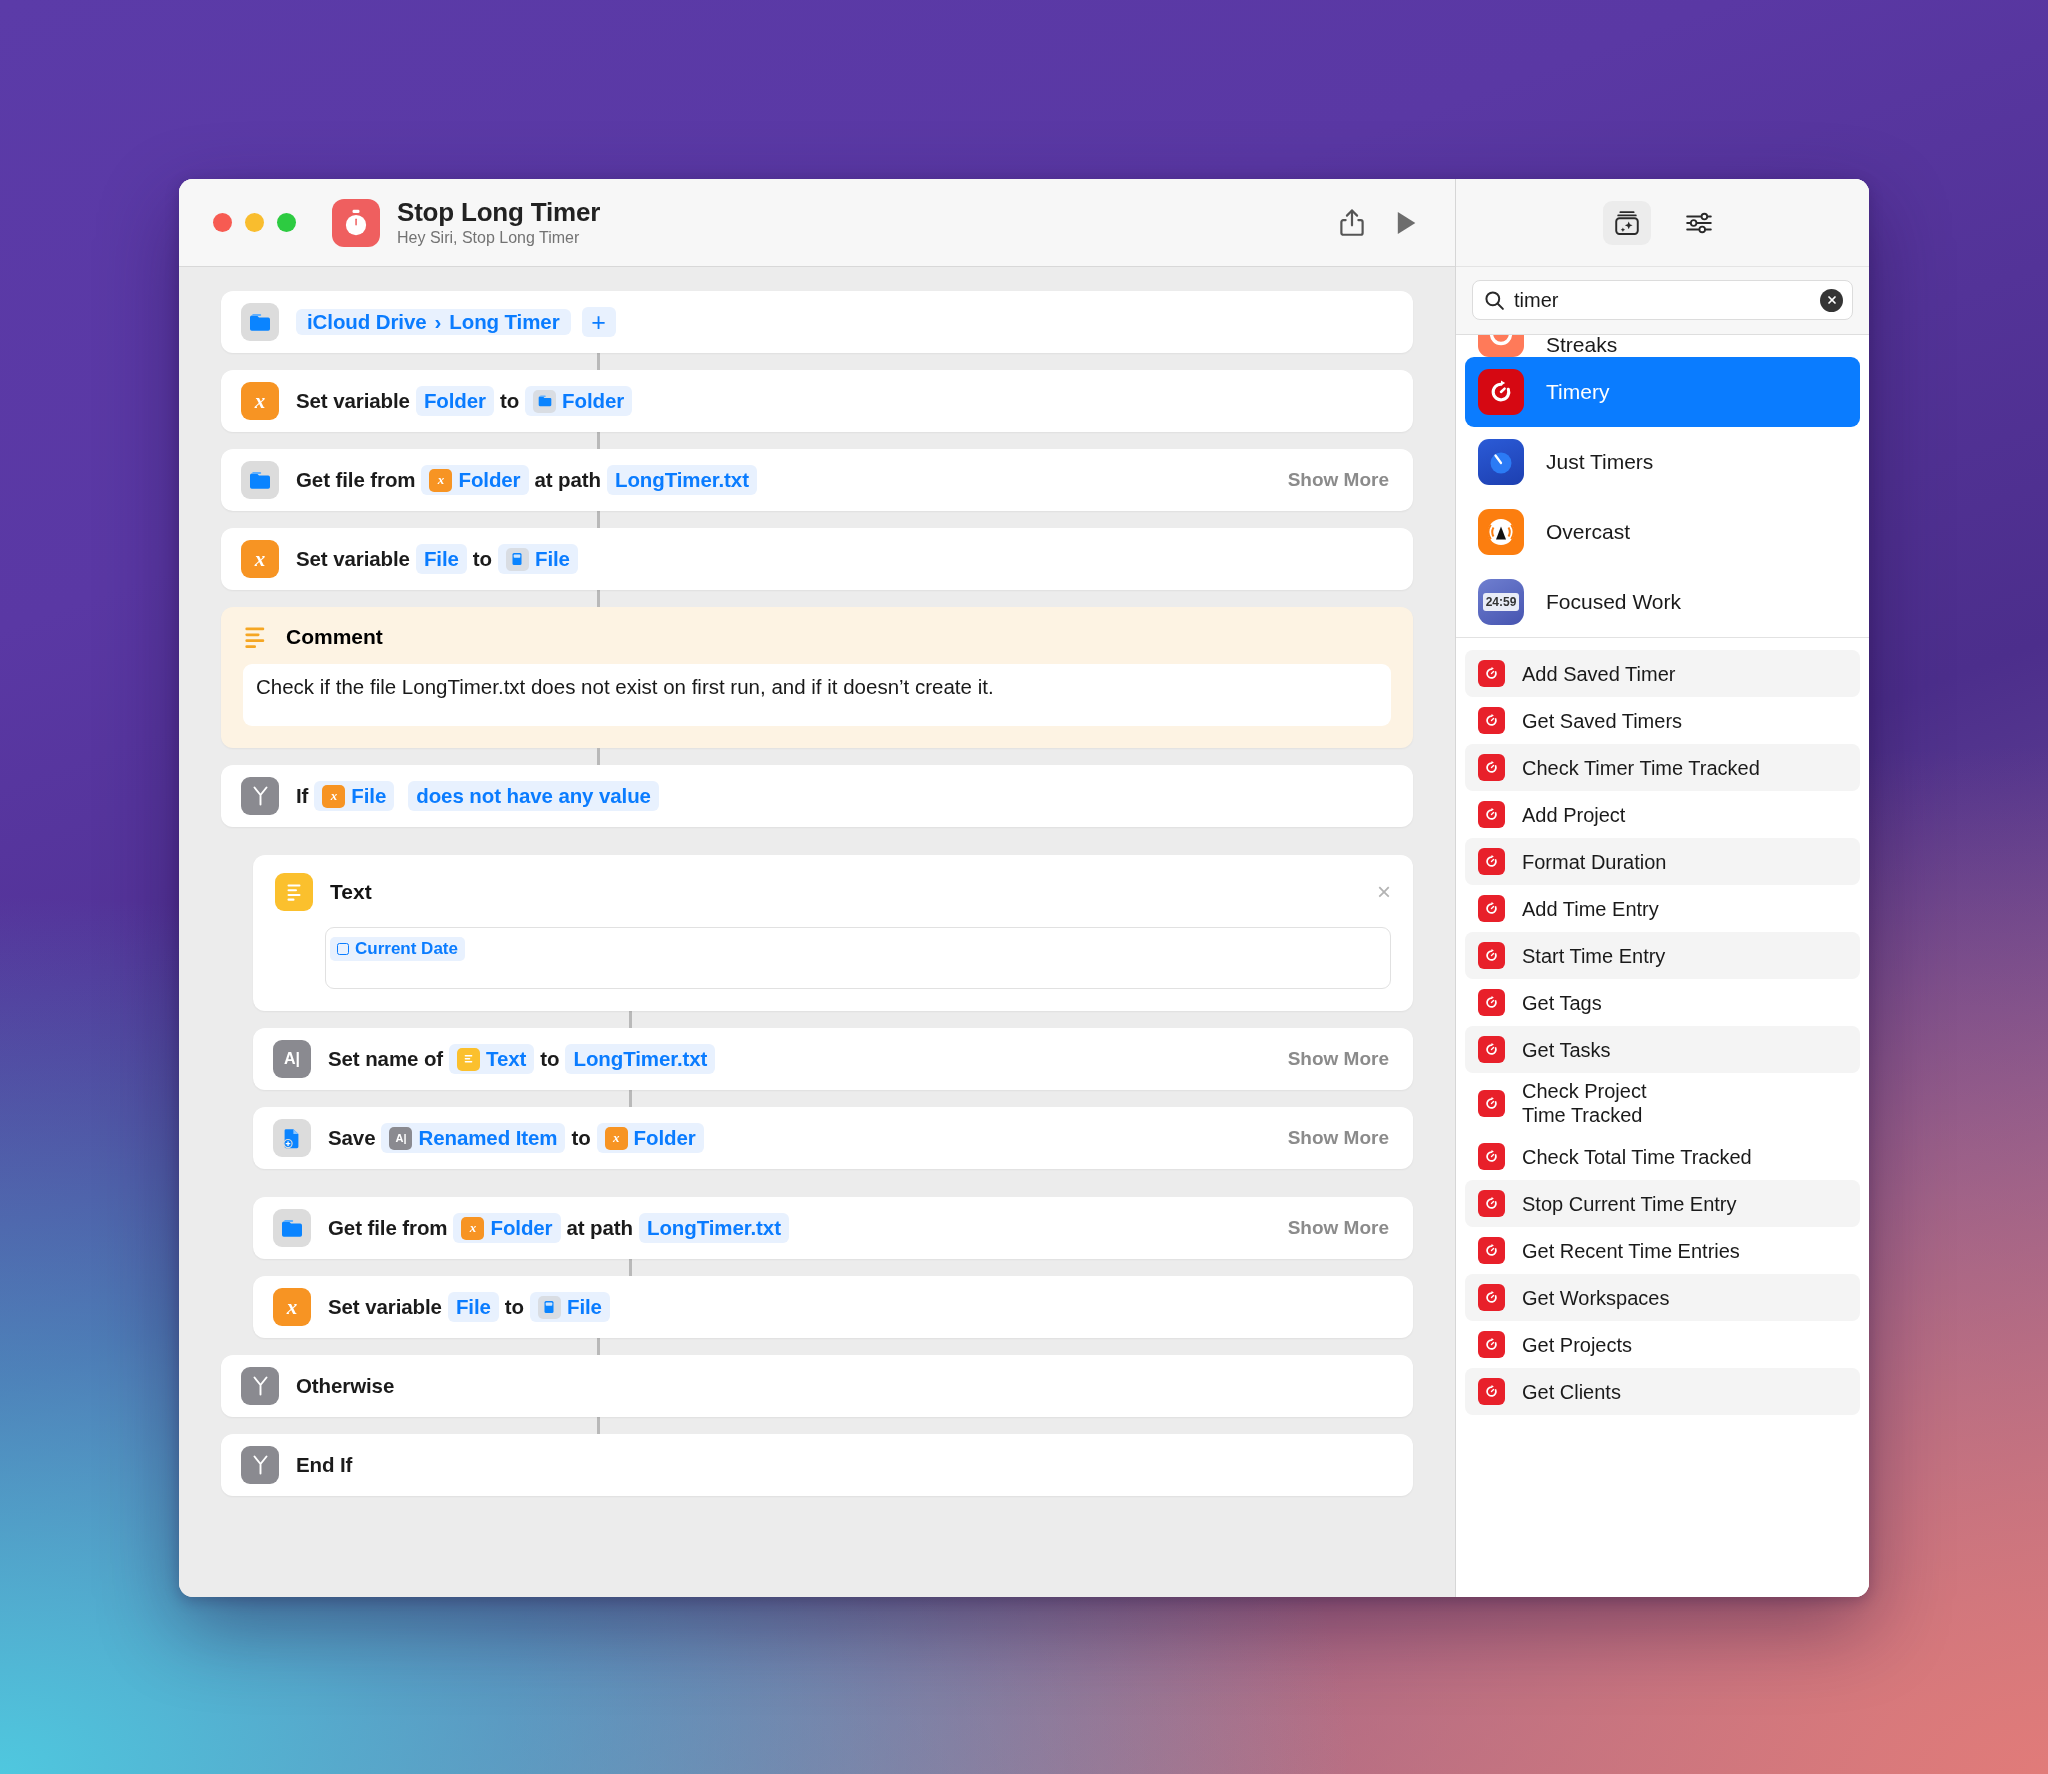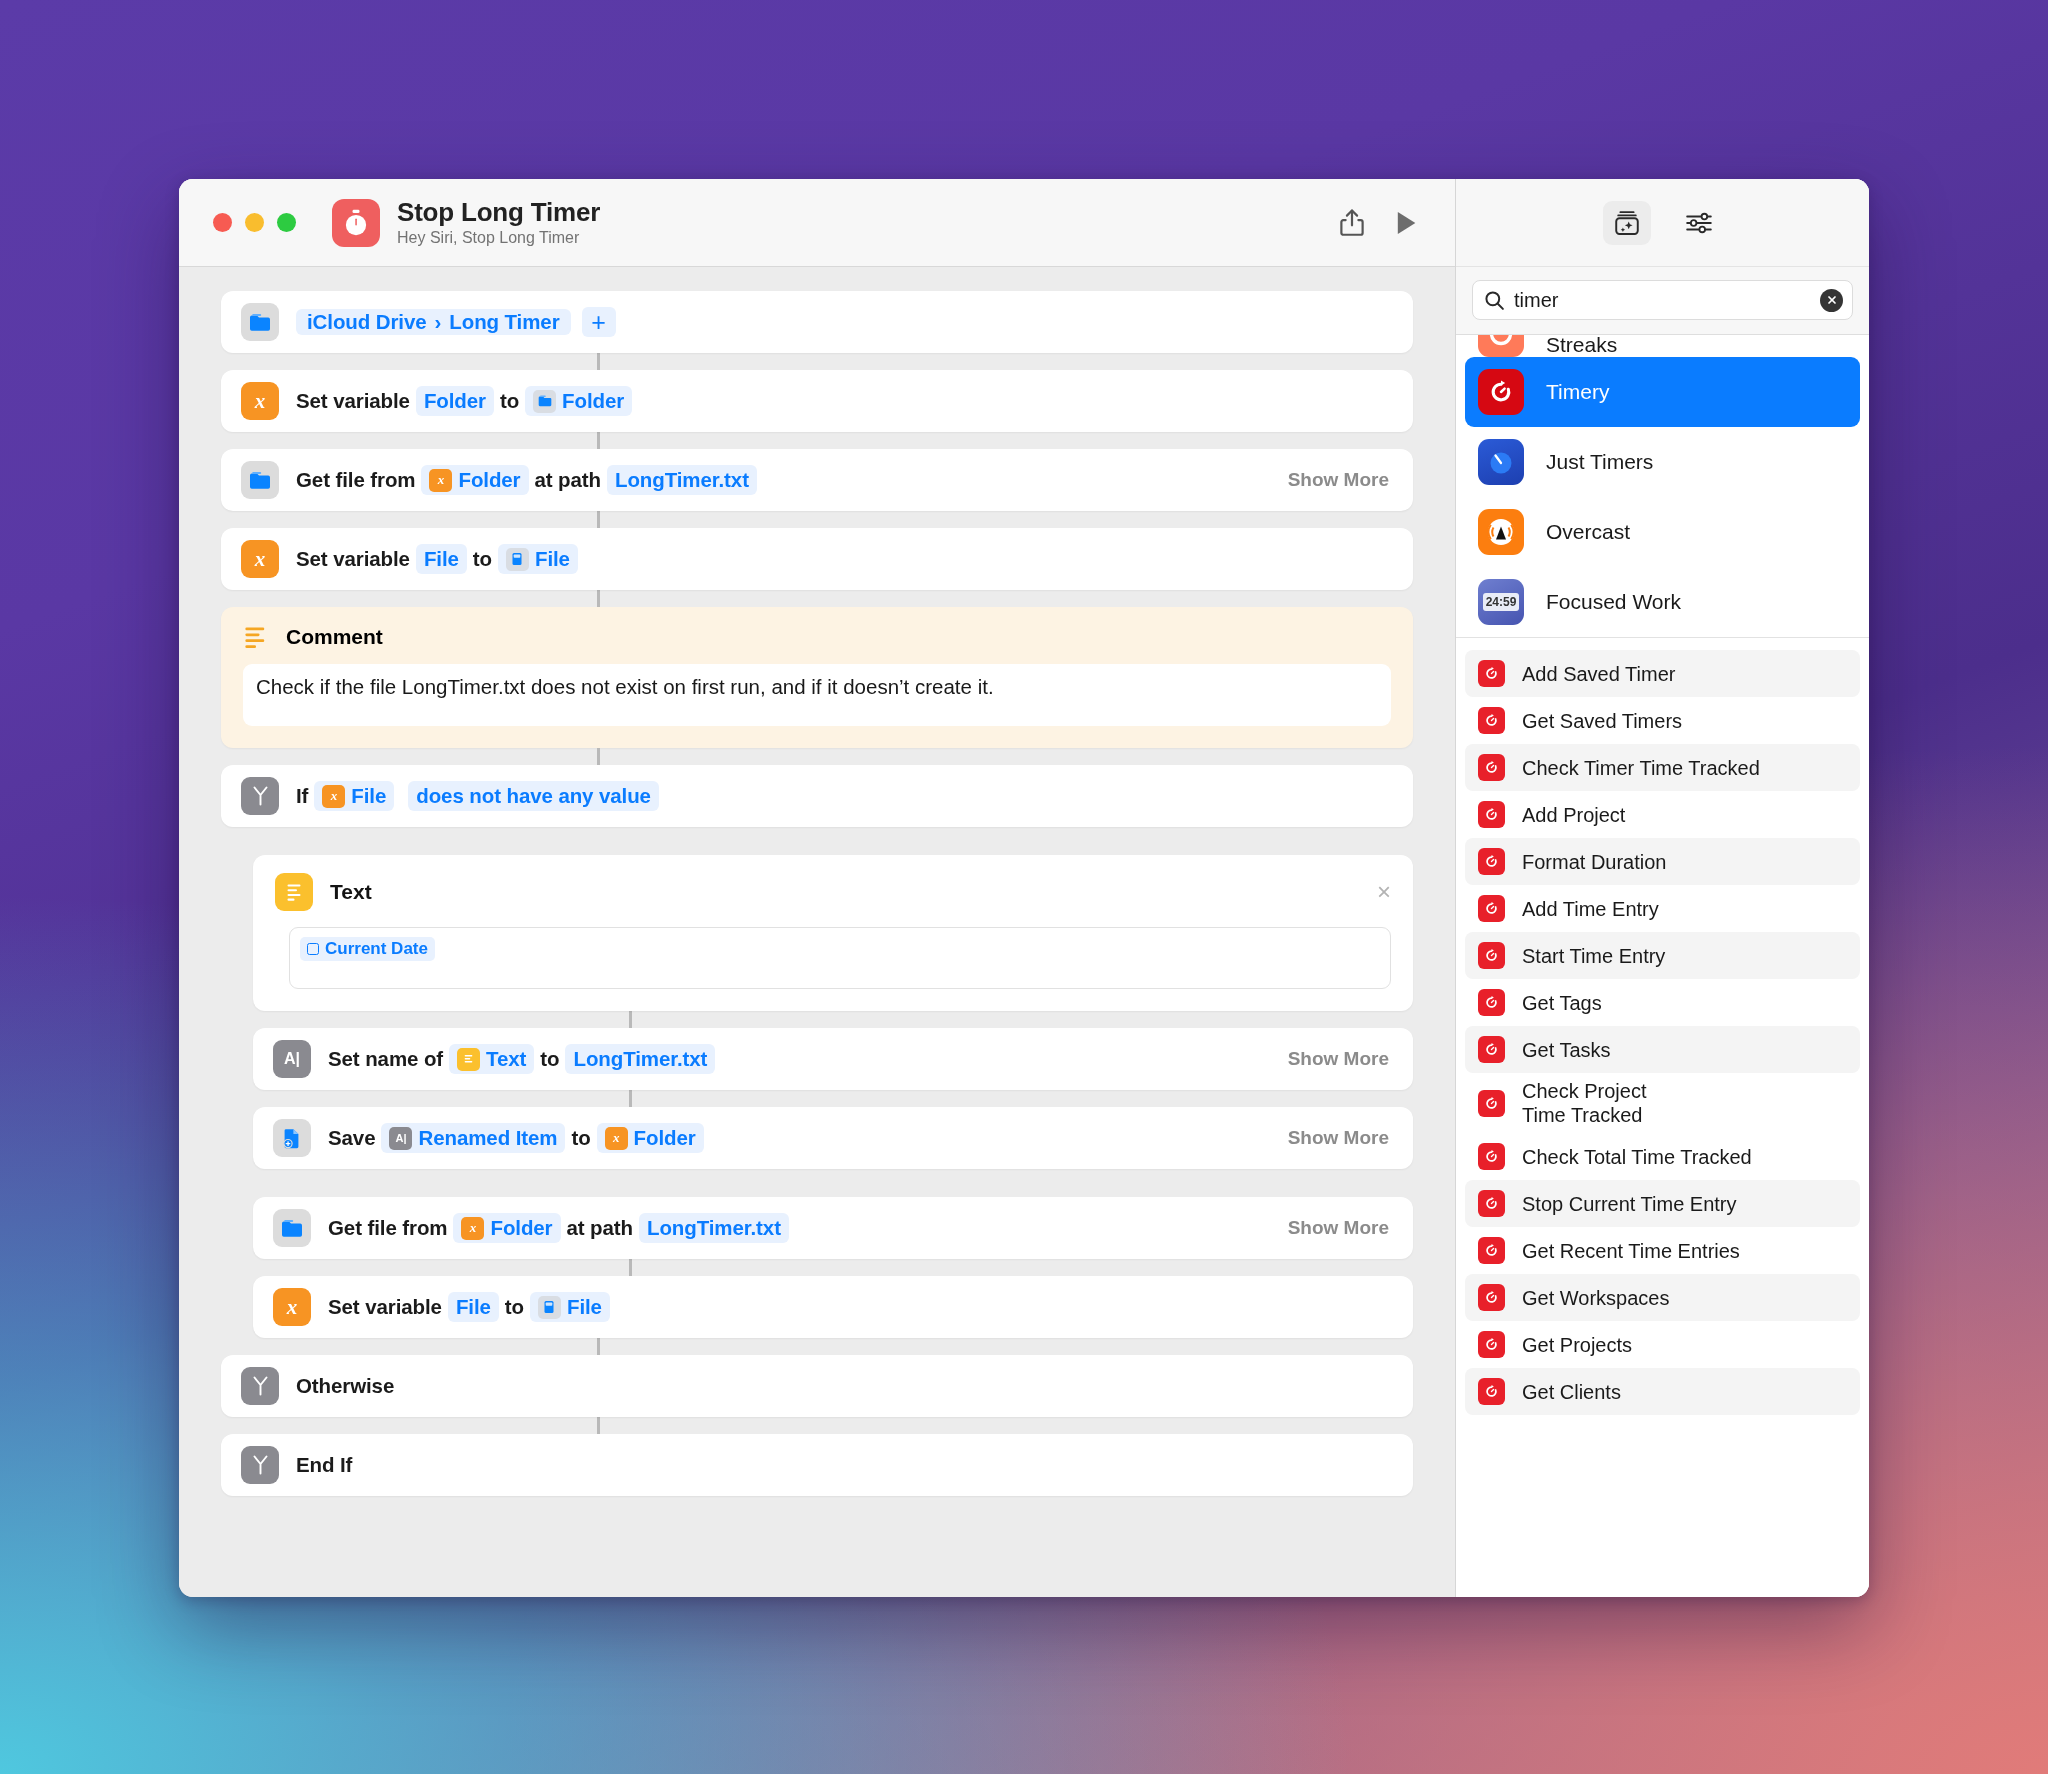--- a/index.html
+++ b/index.html
@@ -157,23 +157,23 @@
     padding: 18px 22px 22px 22px;
     box-shadow: 0 1px 2px rgba(0,0,0,.055);
     position: relative;
   }
   .text-head { display: flex; align-items: center; gap: 17px; }
   .text-title { font-size: 21px; font-weight: bold; color: #141414; }
   .text-close {
     margin-left: auto; color: #b3b3b3; font-size: 24px; line-height: 1;
   }
   .text-field {
-    margin-top: 16px; margin-left: 14px;
+    margin-top: 16px; margin-left: 50px;
     border: 1px solid #e1e1e1; border-radius: 9px;
-    min-height: 62px; padding: 9px 10px;
+    min-height: 62px; padding: 9px 4px;
     background: #fff;
   }
   .date-token {
     background: #e8f1fe; color: #0a7cff; font-size: 17px; font-weight: bold;
     border-radius: 5px; padding: 2px 7px; display: inline-flex; align-items: center; gap: 6px;
   }
   .date-token .sq {
     width: 12px; height: 12px; border: 1.6px solid #0a7cff; border-radius: 2.5px;
     display: inline-block;
   }
@@ -632,21 +632,21 @@
             <path d="M11.5 14.5 a9 9 0 0 0 0 9" fill="none" stroke="#fc7e0f" stroke-width="2"></path>
             <path d="M26.5 14.5 a9 9 0 0 1 0 9" fill="none" stroke="#fc7e0f" stroke-width="2"></path>
             <path d="M8.8 11.8 a13 13 0 0 0 0 14.4" fill="none" stroke="#fc7e0f" stroke-width="2"></path>
             <path d="M29.2 11.8 a13 13 0 0 1 0 14.4" fill="none" stroke="#fc7e0f" stroke-width="2"></path>
           </svg>
         </div>
         <span>Overcast</span>
       </div>
 
       <div class="app-row">
-        <div class="app-tile" style="background:linear-gradient(150deg,#6f7fd0,#4654b0);">
+        <div class="app-tile" style="background:linear-gradient(150deg,#6f7fd0,#4654b0);border-radius:13px;">
           <span style="background:#e9ecf7;color:#333;font-size:12px;font-weight:bold;padding:2px 3px;border-radius:3px;">24:59</span>
         </div>
         <span>Focused Work</span>
       </div>
     </div>
 
     <div class="actions-section">
       <div class="action-row alt">
         <div class="action-tile">
           <svg width="17" height="17" viewBox="0 0 30 30">

